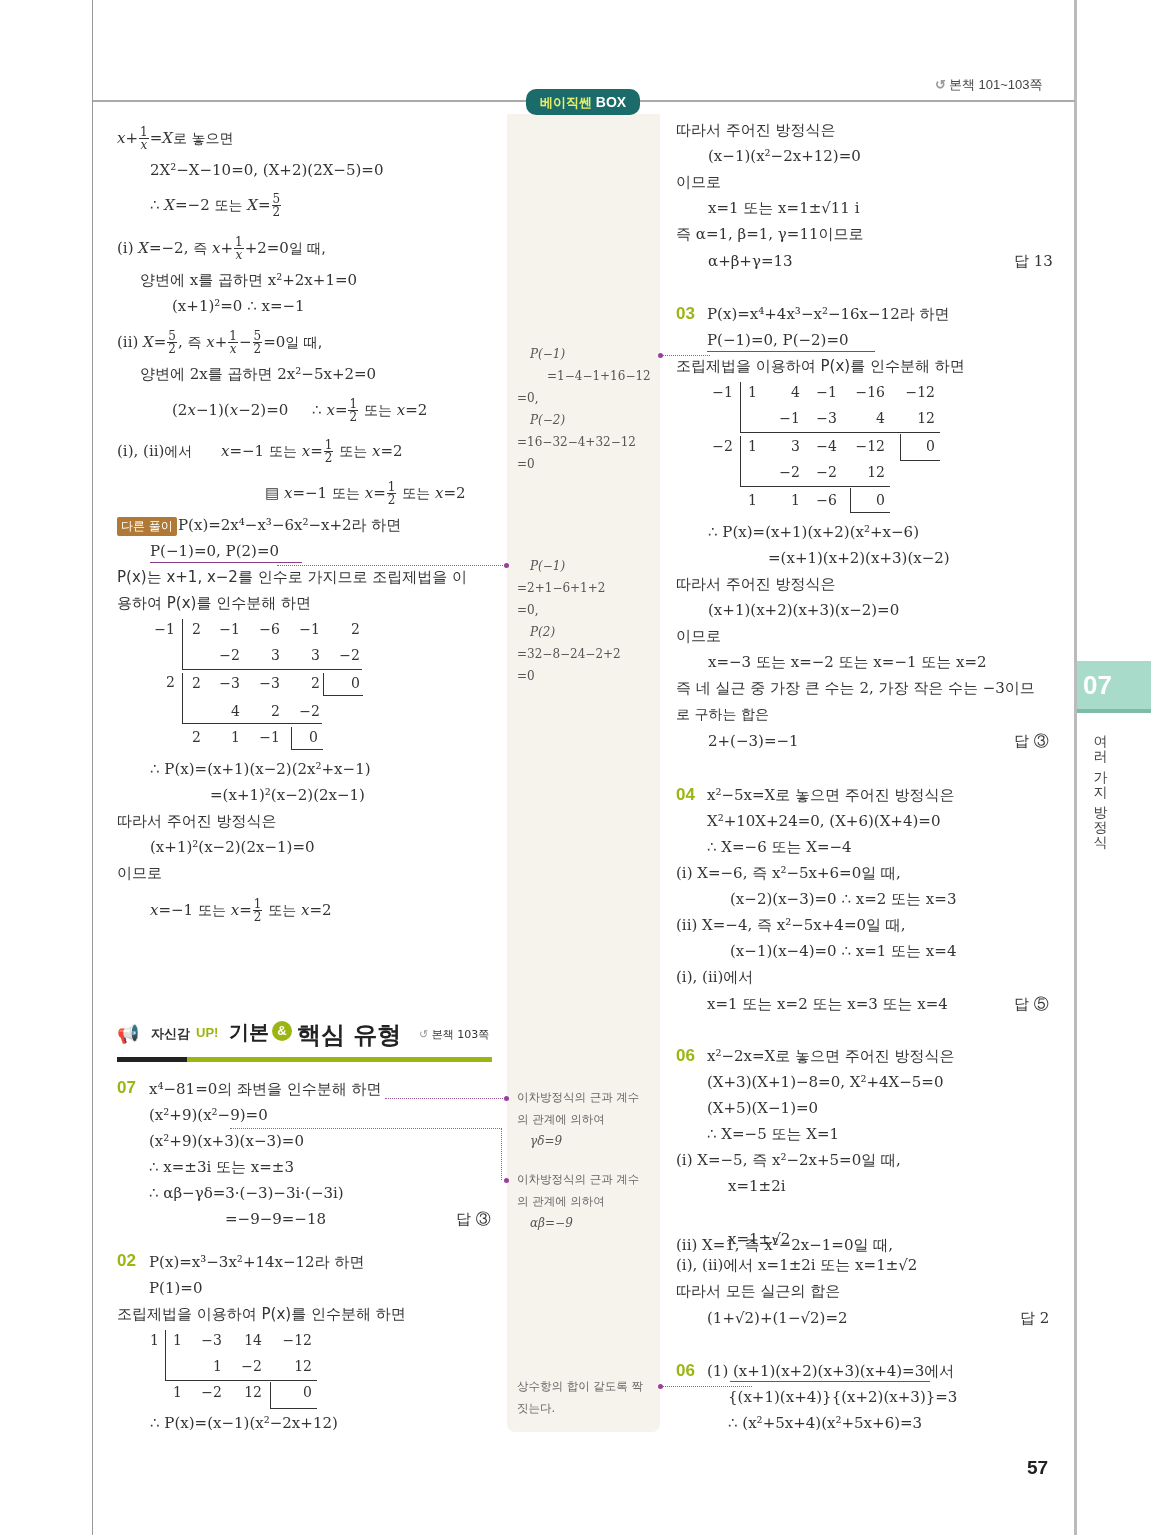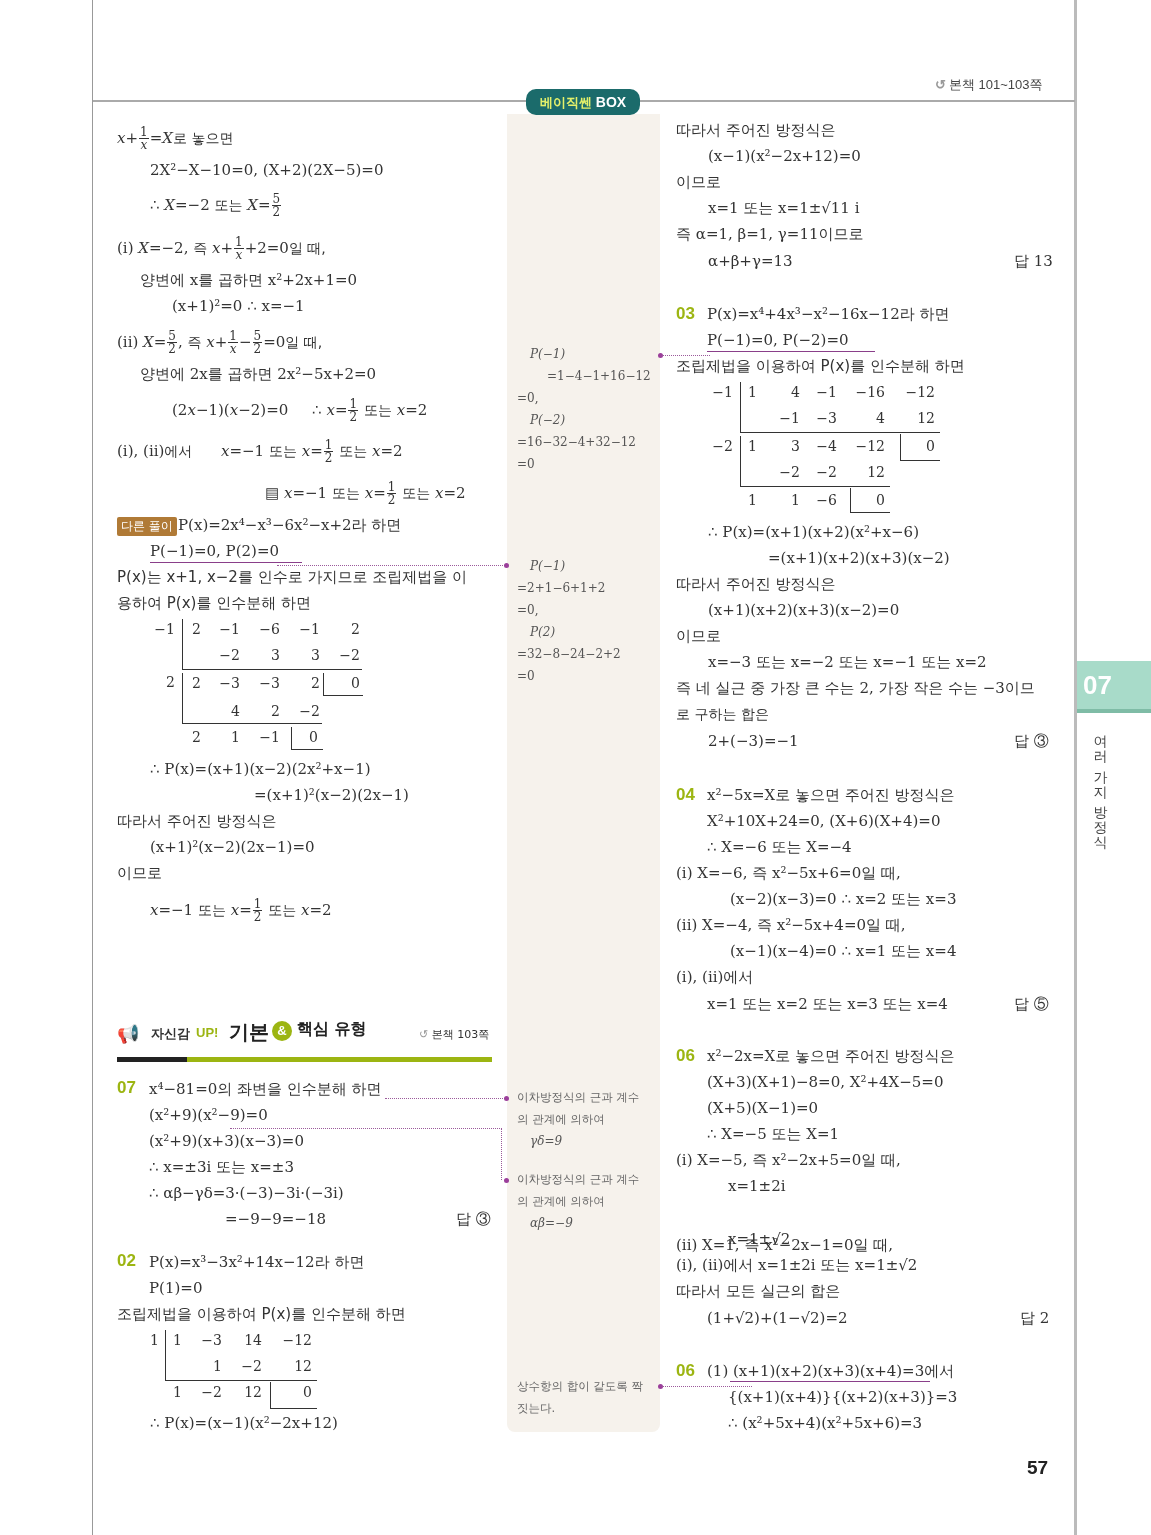--- a/index.html
+++ b/index.html
@@ -105,35 +105,35 @@
     <span class="c" style="left:65px;top:84px;width:30px;">4</span>
     <span class="c" style="left:100px;top:84px;width:35px;">2</span>
     <span class="c" style="left:140px;top:84px;width:35px;">−2</span>
     <span class="c" style="left:40px;top:110px;width:16px;">2</span>
     <span class="c" style="left:65px;top:110px;width:30px;">1</span>
     <span class="c" style="left:100px;top:110px;width:35px;">−1</span>
     <span class="c" style="left:140px;top:110px;width:33px;">0</span>
   </div>
 
   <div class="line" style="left:150px;top:759px;">∴ P(x)=(x+1)(x−2)(2x²+x−1)</div>
-  <div class="line" style="left:210px;top:785px;margin-left:44px;">=(x+1)²(x−2)(2x−1)</div>
+  <div class="line" style="left:210px;top:785px;">=(x+1)²(x−2)(2x−1)</div>
   <div class="line ko" style="left:117px;top:811px;font-size:15px;">따라서 주어진 방정식은</div>
   <div class="line" style="left:150px;top:837px;">(x+1)²(x−2)(2x−1)=0</div>
   <div class="line ko" style="left:117px;top:863px;font-size:15px;">이므로</div>
   <div class="line" style="left:150px;top:898px;"><span class="i">x</span>=−1 <span class="ko">또는</span> <span class="i">x</span>=<span class="frac"><span class="top">1</span><span>2</span></span> <span class="ko">또는</span> <span class="i">x</span>=2</div>
 </div>
 
 <div class="abs section-head">
   <div style="position:relative;height:40px;">
     <span style="position:absolute;left:0;top:6px;font-size:18px;color:#333;">📢</span>
     <span style="position:absolute;left:34px;top:8px;font-family:'DejaVu Sans',sans-serif;font-size:13px;font-weight:bold;">자신감</span>
     <span style="position:absolute;left:79px;top:8px;font-family:'Liberation Sans',sans-serif;font-size:13px;color:#9cb512;font-weight:bold;">UP!</span>
     <span style="position:absolute;left:112px;top:2px;font-family:'DejaVu Sans',sans-serif;font-size:20px;font-weight:bold;color:#222;">기본</span>
     <span style="position:absolute;left:155px;top:4px;width:20px;height:20px;border-radius:50%;background:#9cb512;color:#fff;text-align:center;font-size:13px;line-height:20px;font-family:'Liberation Sans',sans-serif;font-weight:bold;">&amp;</span>
-    <span style="position:absolute;left:180px;top:2px;font-family:'DejaVu Sans',sans-serif;font-size:16px;font-weight:bold;color:#222;">핵심 유형</span>
+    <span style="position:absolute;left:180px;top:2px;font-family:'DejaVu Sans',sans-serif;font-size:24px;font-weight:bold;color:#222;">핵심 유형</span>
     <span style="position:absolute;left:302px;top:10px;font-family:'DejaVu Sans',sans-serif;font-size:11px;color:#333;"><span style="color:#999;">↺</span> <span>본책 103쪽</span></span>
   </div>
   <div style="position:relative;height:5px;">
     <div style="position:absolute;left:0;top:0;width:70px;height:5px;background:#222;"></div>
     <div style="position:absolute;left:70px;top:0;width:305px;height:5px;background:#9cb512;"></div>
   </div>
 </div>
 
 <div>
   <span class="abs num" style="left:117px;top:1078px;">07</span>

